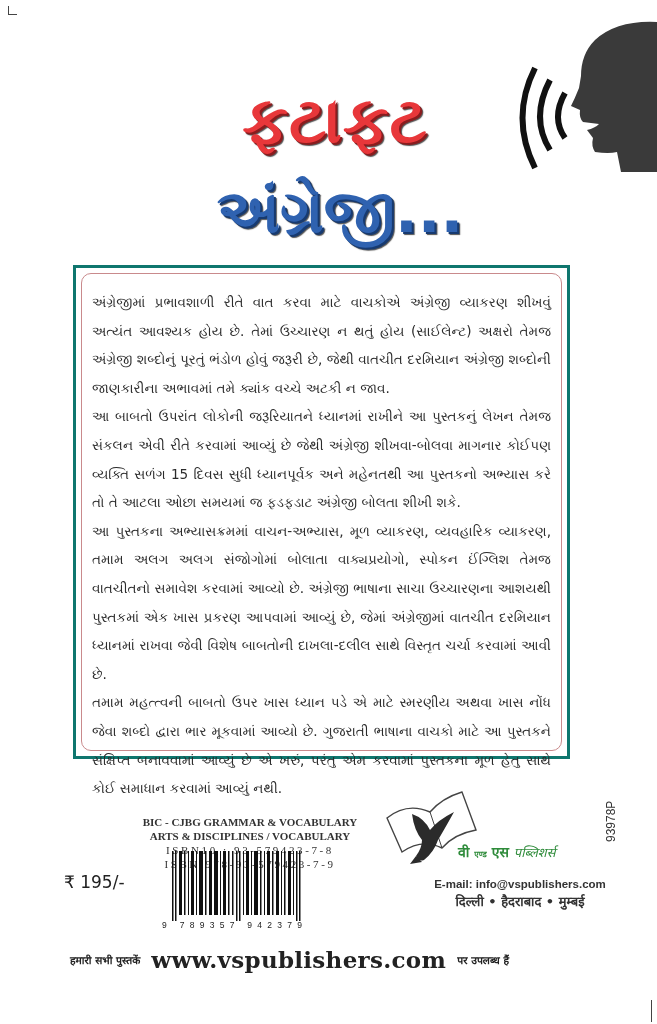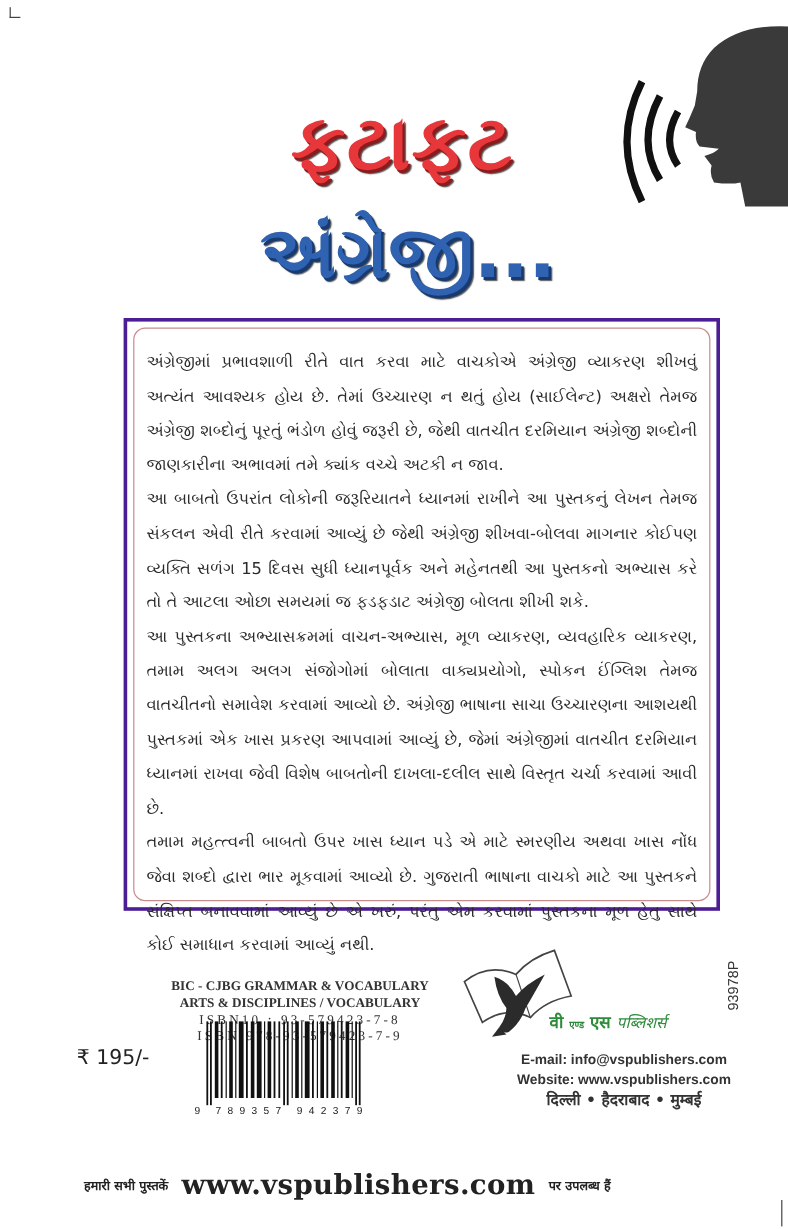--- a/index.html
+++ b/index.html
@@ -21,22 +21,22 @@
     .title-blue {
       position: absolute; left: 195px; top: 168px; width: 290px; text-align: center;
       font-family: "DejaVu Sans", sans-serif; font-weight: bold;
       font-size: 60px; line-height: 86px; color: #2f62b0;
       text-shadow: 2px 2px 0 #173a70, 3px 3px 1px #555;
     }
 
     .speaker { position: absolute; left: 505px; top: 18px; width: 152px; height: 160px; }
 
     .text-box {
-      position: absolute; left: 103px; top: 265px; width: 491px; height: 488px;
-      border: 3px solid #4c1d95; background: #fff;
+      position: absolute; left: 73px; top: 265px; width: 491px; height: 488px;
+      border: 3px solid #0f766e; background: #fff;
     }
     .text-box-inner {
       position: absolute; left: 5px; top: 5px; right: 5px; bottom: 5px;
       border: 1px solid #c98a8c; border-radius: 10px;
       padding: 14px 10px 10px 10px;
     }
     .para {
       font-family: "DejaVu Sans", sans-serif; font-size: 13.6px; line-height: 28.6px;
       color: #2b2b2b; margin: 0; text-align: justify;
     }
@@ -66,21 +66,20 @@
     .contact {
       position: absolute; left: 420px; top: 876px; width: 200px; text-align: center;
       font-family: "Liberation Sans", sans-serif; font-weight: bold;
       font-size: 11.5px; line-height: 16px; color: #333;
     }
     .contact .cities { font-family: "DejaVu Sans", sans-serif; font-size: 13px; line-height: 20px; font-weight: bold; }
 
     .footer {
       position: absolute; left: 70px; top: 946px; width: 560px; white-space: nowrap;
       color: #222;
-      margin-top: 28px;
     }
     .footer .hi { font-family: "DejaVu Sans", sans-serif; font-weight: bold; font-size: 10.5px; vertical-align: middle; }
     .footer .url { font-family: "DejaVu Serif", serif; font-weight: bold; font-size: 23px; vertical-align: middle; margin: 0 6px; letter-spacing: 0.3px; }
   </style>
 </head>
 <body>
 
 <div class="crop tl"></div>
 <div class="crop br"></div>
 
@@ -166,21 +165,20 @@
   <span>एस</span>
   <span class="script">पब्लिशर्स</span>
 </div>
 
 <div class="vert-code-wrap">
   <div style="transform: rotate(-90deg); transform-origin: left top; font-family: 'Liberation Sans', sans-serif; font-size: 12px; color:#333; white-space:nowrap;">93978P</div>
 </div>
 
 <div class="contact">
   <div>E-mail: info@vspublishers.com</div>
-  <div>Website: www.vspublishers.com</div>
   <div class="cities">दिल्ली • हैदराबाद • मुम्बई</div>
 </div>
 
 <div class="footer">
   <span class="hi">हमारी सभी पुस्तकें</span>
   <span class="url">www.vspublishers.com</span>
   <span class="hi">पर उपलब्ध हैं</span>
 </div>
 
 </body></html>

